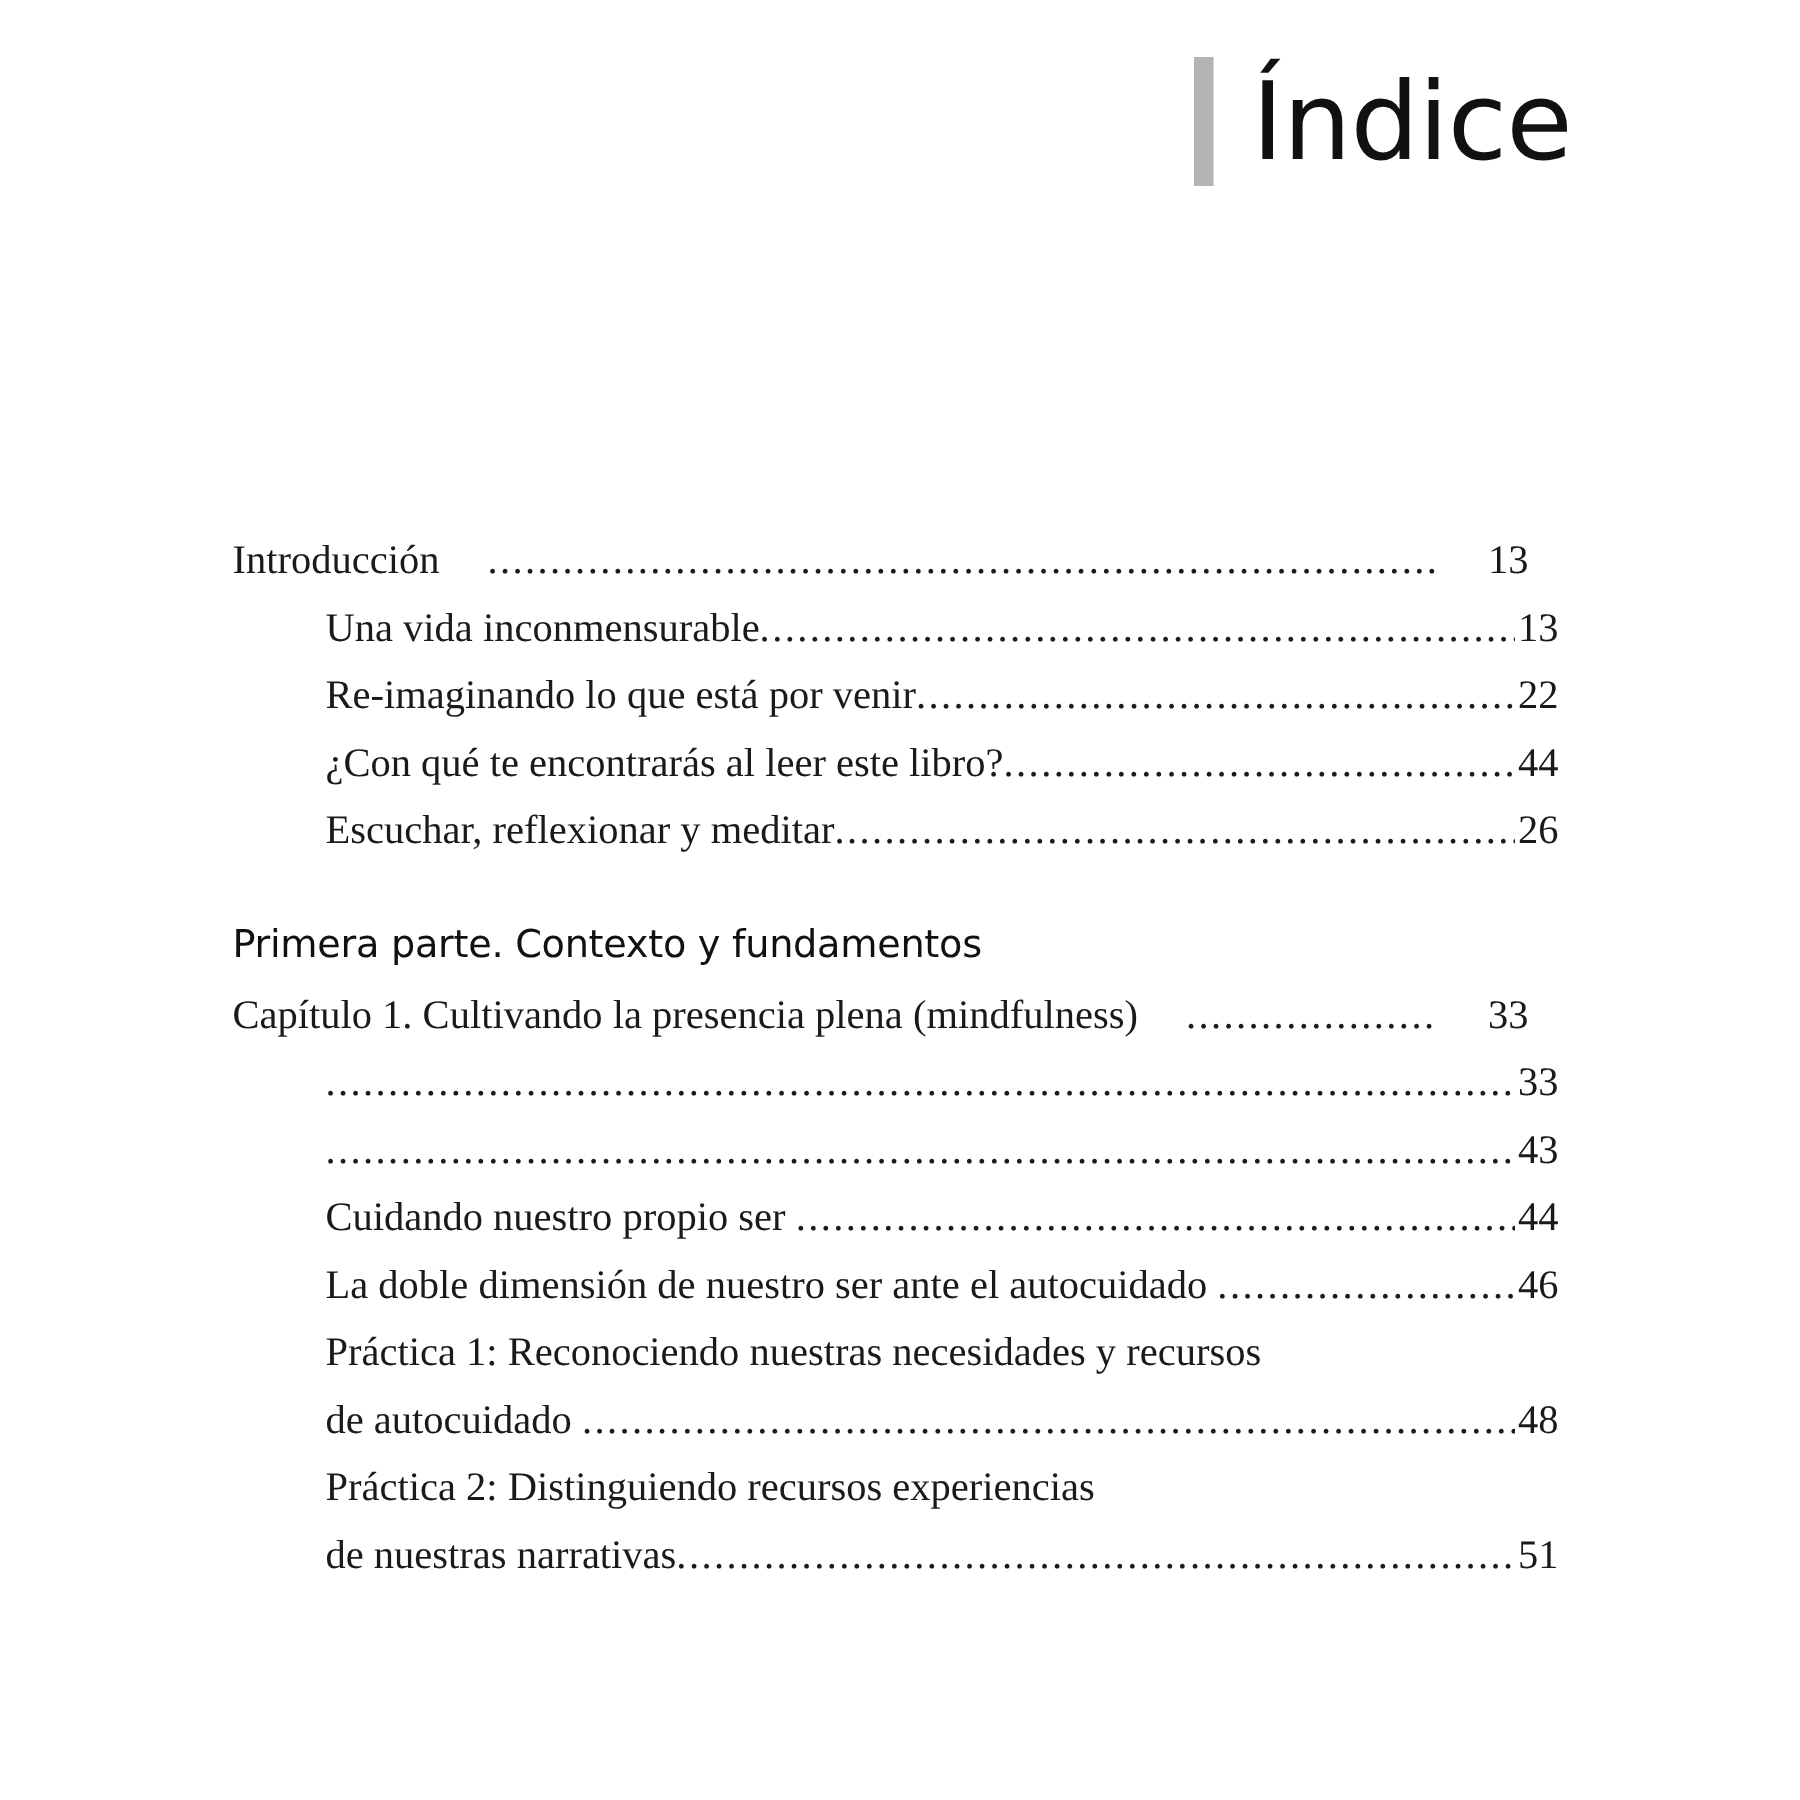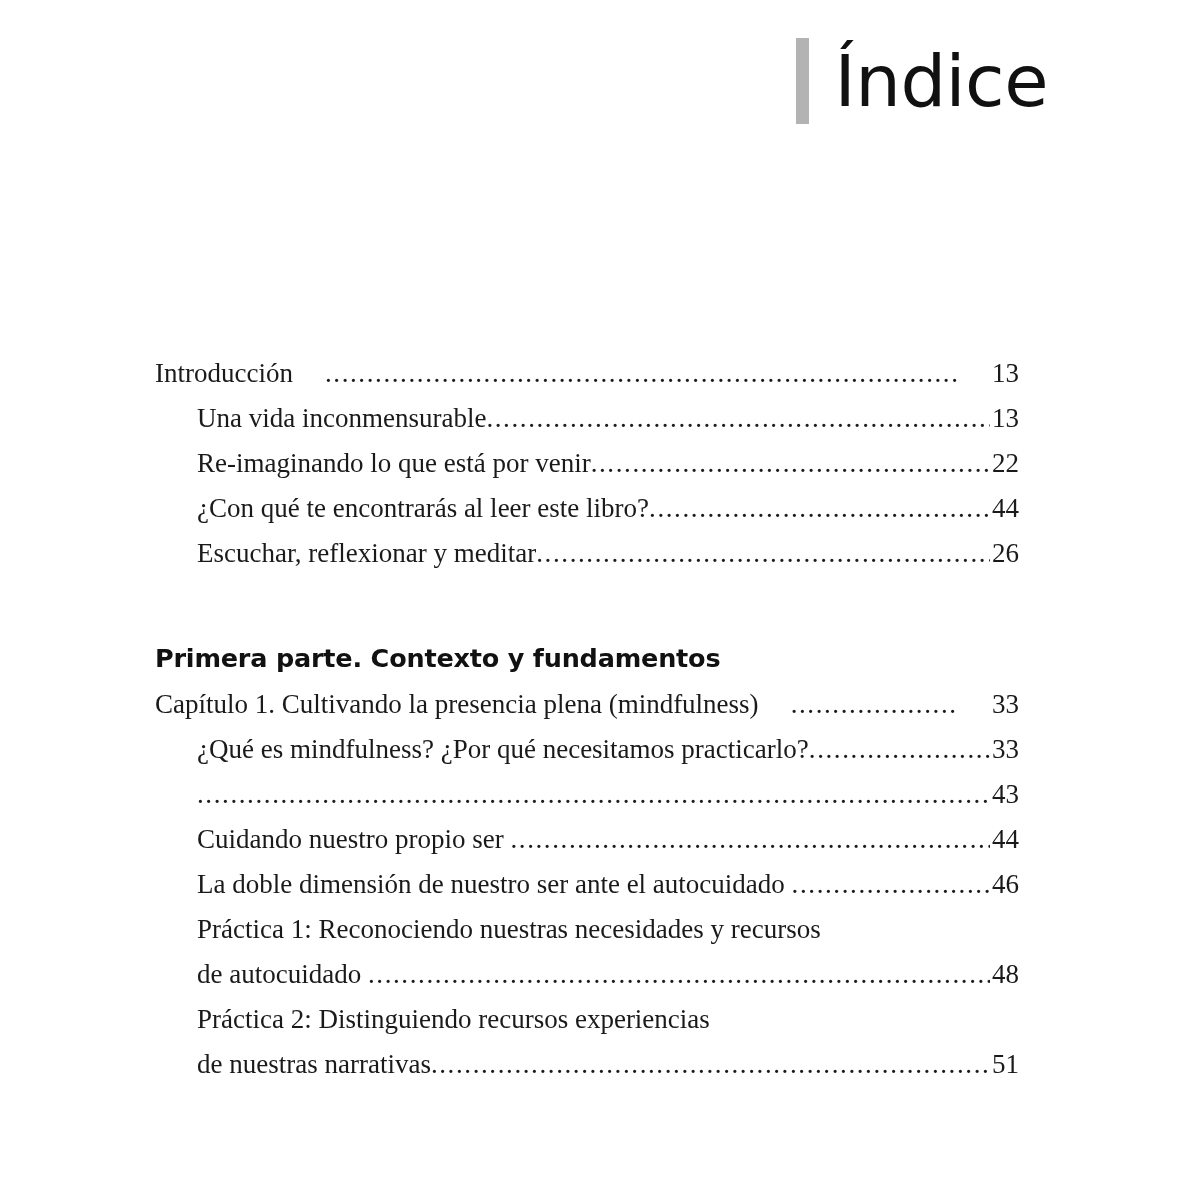--- a/index.html
+++ b/index.html
@@ -74,32 +74,32 @@
     text-align: left;
     flex: 0 0 58px;
     font-size: 27px;
   }
 
   .level-1 {
     margin-left: 0;
     gap: 32px;
   }
   .level-2 {
-    margin-left: 42px;
+    margin-left: 62px;
     width: calc(100% - 42px);
   }
   .entry.nolead .page-num { visibility: hidden; }
 
   .section-heading {
     font-family: "DejaVu Sans", sans-serif;
-    font-weight: 700;
+    font-weight: 400;
     font-size: 25.5px;
     letter-spacing: -0.2px;
     color: #111111;
-    margin-top: 76px;
+    margin-top: 48px;
     margin-bottom: 18px;
   }
 </style>
 </head>
 <body>
 
 <div class="page">
 
   <div class="header">
     <div class="header-rule"></div>
@@ -132,21 +132,20 @@
         <span class="dots">....................................................................................................................................................</span>
         <span class="page-num">26</span>
       </div>
       <div class="section-heading">Primera parte. Contexto y fundamentos</div>
       <div class="entry level-1">
         <span class="label">Capítulo 1. Cultivando la presencia plena (mindfulness)</span>
         <span class="dots">....................................................................................................................................................</span>
         <span class="page-num">33</span>
       </div>
       <div class="entry level-2">
-        <span class="label">¿Qué es mindfulness? ¿Por qué necesitamos practicarlo?</span>
         <span class="dots">....................................................................................................................................................</span>
         <span class="page-num">33</span>
       </div>
       <div class="entry level-2">
         <span class="dots">....................................................................................................................................................</span>
         <span class="page-num">43</span>
       </div>
       <div class="entry level-2">
         <span class="label">Cuidando nuestro propio ser </span>
         <span class="dots">....................................................................................................................................................</span>

